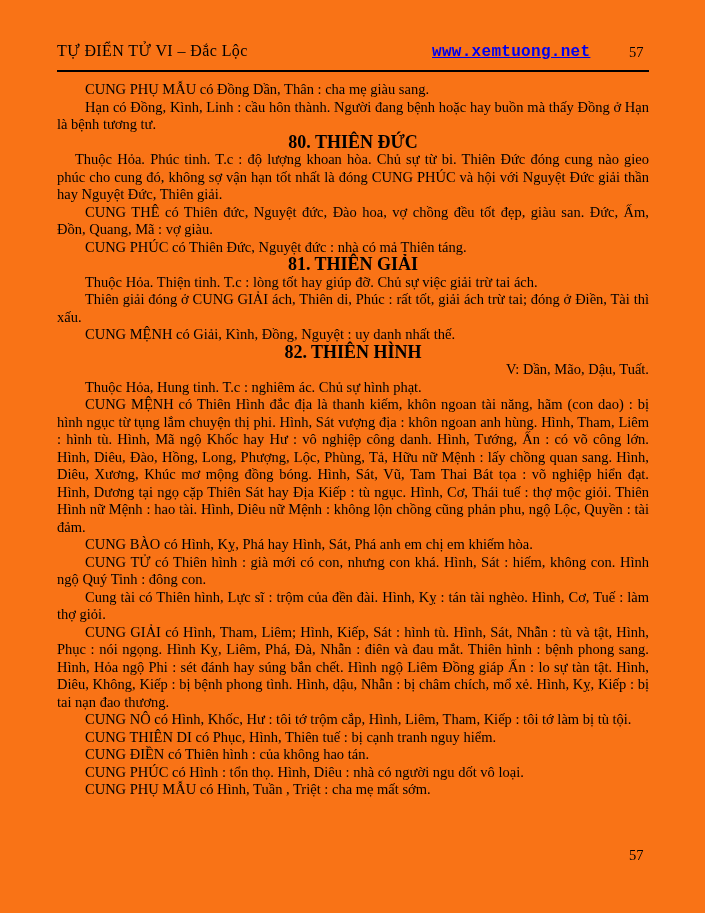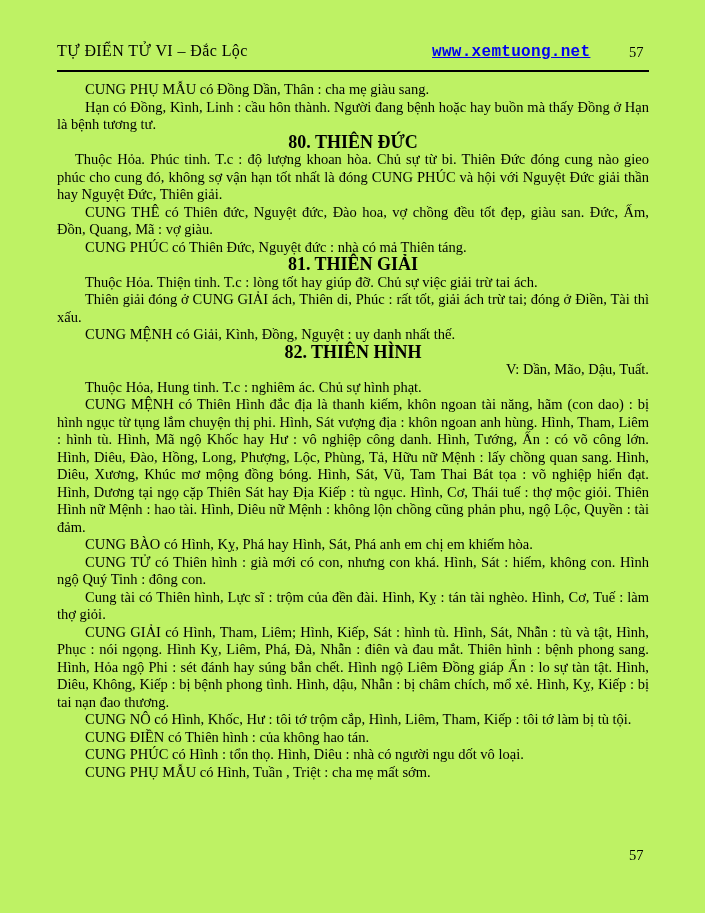--- a/index.html
+++ b/index.html
@@ -1,20 +1,20 @@
 <!DOCTYPE html>
 <html><head>
 <meta charset="utf-8">
 <style>
   html,body{margin:0;padding:0;background:#e8e8e8;}
   .page{
     position:relative;
     width:705px;height:913px;
     margin:0 auto;
-    background:#bef264;
+    background:#f97316;
     overflow:hidden;
     font-family:"Liberation Serif", serif;
     color:#000;
   }
   .hdr-title{
     position:absolute;top:42px;left:57px;
     font-size:16px;letter-spacing:.4px;white-space:nowrap;
   }
   .hdr-link{
     position:absolute;top:43px;left:432px;
@@ -71,20 +71,21 @@
     <p>CUNG MỆNH có Giải, Kình, Đồng, Nguyệt : uy danh nhất thế.</p>
     <h2>82. THIÊN HÌNH</h2>
     <div class="subheading">V: Dần, Mão, Dậu, Tuất.</div>
     <p>Thuộc Hỏa, Hung tinh. T.c : nghiêm ác. Chủ sự hình phạt.</p>
     <p>CUNG MỆNH có Thiên Hình đắc địa là thanh kiếm, khôn ngoan tài năng, hãm (con dao) : bị hình ngục từ tụng lắm chuyện thị phi. Hình, Sát vượng địa : khôn ngoan anh hùng. Hình, Tham, Liêm : hình tù. Hình, Mã ngộ Khốc hay Hư : vô nghiệp công danh. Hình, Tướng, Ấn : có võ công lớn. Hình, Diêu, Đào, Hồng, Long, Phượng, Lộc, Phùng, Tả, Hữu nữ Mệnh : lấy chồng quan sang. Hình, Diêu, Xương, Khúc mơ mộng đồng bóng. Hình, Sát, Vũ, Tam Thai Bát tọa : võ nghiệp hiển đạt. Hình, Dương tại ngọ cặp Thiên Sát hay Địa Kiếp : tù ngục. Hình, Cơ, Thái tuế : thợ mộc giỏi. Thiên Hình nữ Mệnh : hao tài. Hình, Diêu nữ Mệnh : không lộn chồng cũng phản phu, ngộ Lộc, Quyền : tài đảm.</p>
     <p>CUNG BÀO có Hình, Kỵ, Phá hay Hình, Sát, Phá anh em chị em khiếm hòa.</p>
     <p>CUNG TỬ có Thiên hình : già mới có con, nhưng con khá. Hình, Sát : hiếm, không con. Hình ngộ Quý Tinh : đông con.</p>
     <p>Cung tài có Thiên hình, Lực sĩ : trộm của đền đài. Hình, Kỵ : tán tài nghèo. Hình, Cơ, Tuế : làm thợ giỏi.</p>
     <p>CUNG GIẢI có Hình, Tham, Liêm; Hình, Kiếp, Sát : hình tù. Hình, Sát, Nhẫn : tù và tật, Hình, Phục : nói ngọng. Hình Kỵ, Liêm, Phá, Đà, Nhẫn : điên và đau mắt. Thiên hình : bệnh phong sang. Hình, Hỏa ngộ Phi : sét đánh hay súng bắn chết. Hình ngộ Liêm Đồng giáp Ấn : lo sự tàn tật. Hình, Diêu, Không, Kiếp : bị bệnh phong tình. Hình, dậu, Nhẫn : bị châm chích, mổ xẻ. Hình, Kỵ, Kiếp : bị tai nạn đao thương.</p>
     <p>CUNG NÔ có Hình, Khốc, Hư : tôi tớ trộm cắp, Hình, Liêm, Tham, Kiếp : tôi tớ làm bị tù tội.</p>
+    <p>CUNG THIÊN DI có Phục, Hình, Thiên tuế : bị cạnh tranh nguy hiểm.</p>
     <p>CUNG ĐIỀN có Thiên hình : của không hao tán.</p>
     <p>CUNG PHÚC có Hình : tổn thọ. Hình, Diêu : nhà có người ngu dốt vô loại.</p>
     <p>CUNG PHỤ MẪU có Hình, Tuần , Triệt : cha mẹ mất sớm.</p>
   </div>
 
   <div class="ftr-num">57</div>
 
 </div>
 
 </body></html>

